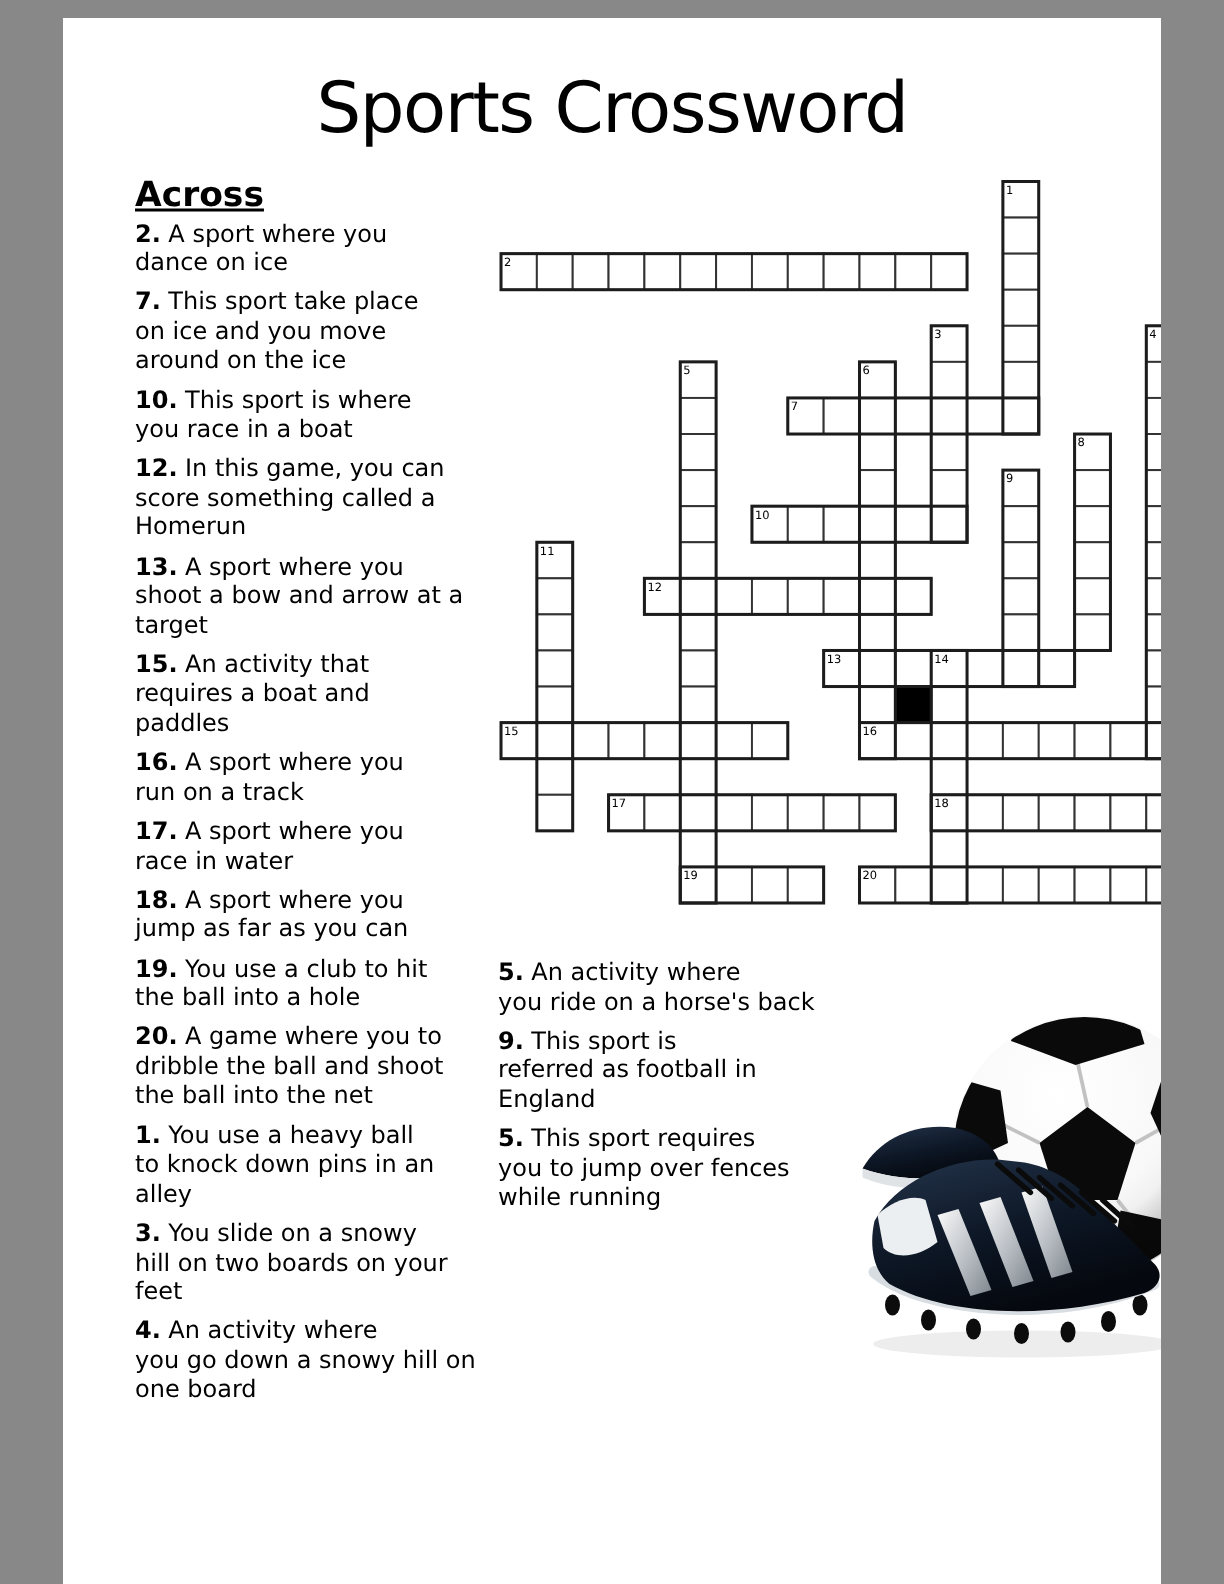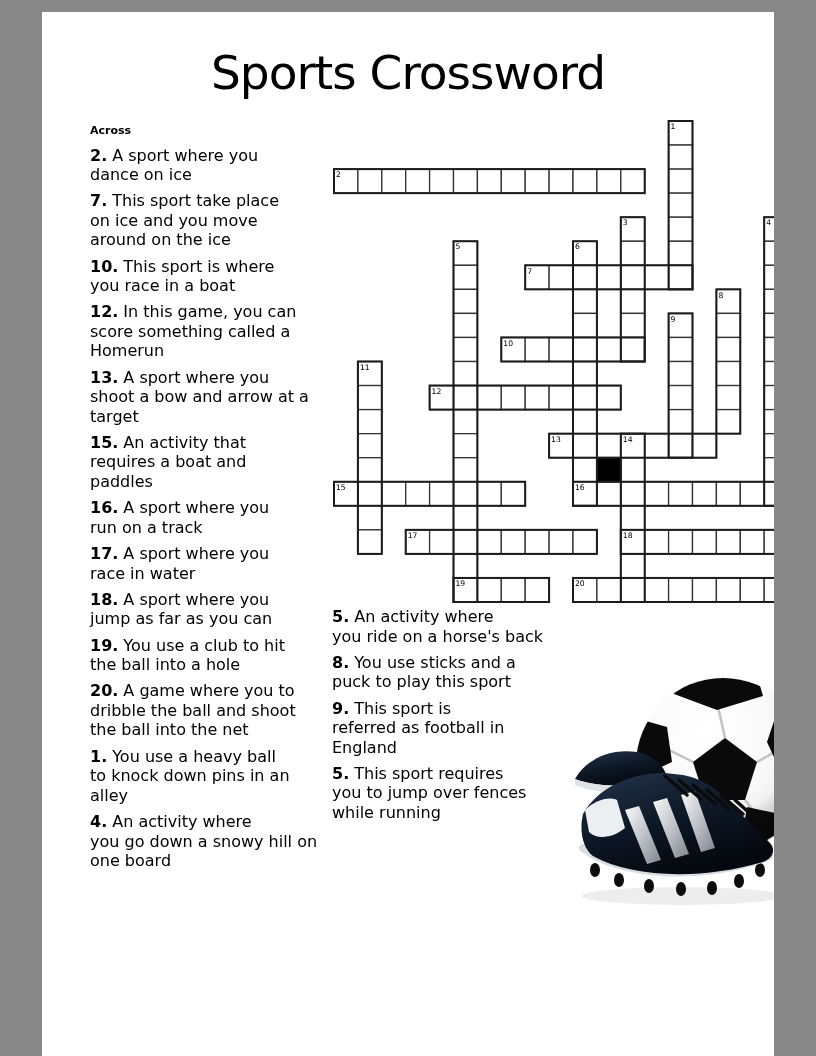--- a/index.html
+++ b/index.html
@@ -8,24 +8,24 @@
     background:#ffffff; overflow:hidden; color:#000;
     font-family:"DejaVu Sans","Liberation Sans",sans-serif;
   }
   .title {
     position:absolute; top:33px; left:0; width:100%;
     margin:0; text-align:center;
     font-size:47px; font-weight:normal; letter-spacing:-1px;
   }
   .col { position:absolute; }
   .col-left { left:48px;  top:109px; width:268px; }
-  .col-mid  { left:290px; top:595px; width:256px; }
+  .col-mid  { left:290px; top:626px; width:256px; }
   .heading {
-    font-size:11px; font-weight:bold; line-height:19.5px;
-    text-decoration-thickness:1.5px; text-underline-offset:2px;
+    font-size:23px; font-weight:bold; line-height:19.5px;
+    text-decoration:underline; text-decoration-thickness:1.5px; text-underline-offset:2px;
     margin:0 0 5px 0;
   }
   .clue { margin:0 0 6.8px 0; font-size:16px; line-height:19.5px; }
   .clue .num { font-weight:bold; margin-right:5px; }
   .clue .txt { white-space:pre-line; }
   #grid { position:absolute; left:292px; top:109px; overflow:visible; }
   #art  { position:absolute; left:515px; top:640px; }
 </style>
 </head>
 <body>
@@ -73,35 +73,36 @@
 
   <p class="clue"><span class="num">20.</span><span class="txt">A game where you to
 dribble the ball and shoot
 the ball into the net</span></p>
 </div>
     <div id="down-list">
   <p class="clue"><span class="num">1.</span><span class="txt">You use a heavy ball
 to knock down pins in an
 alley</span></p>
 
+  <p class="clue"><span class="num">3.</span><span class="txt">You slide on a snowy
+hill on two boards on your
+feet</span></p>
 
   <p class="clue"><span class="num">4.</span><span class="txt">An activity where
 you go down a snowy hill on
 one board</span></p>
 </div>
   </div>
 
   <div class="col col-mid">
     <div id="mid-list">
   <p class="clue"><span class="num">5.</span><span class="txt">An activity where
 you ride on a horse's back</span></p>
 
 
-  <p class="clue"><span class="num">8.</span><span class="txt">You use sticks and a
-puck to play this sport</span></p>
 
   <p class="clue"><span class="num">9.</span><span class="txt">This sport is
 referred as football in
 England</span></p>
 
 
   <p class="clue"><span class="num">5.</span><span class="txt">This sport requires
 you to jump over fences
 while running</span></p>
 </div>

